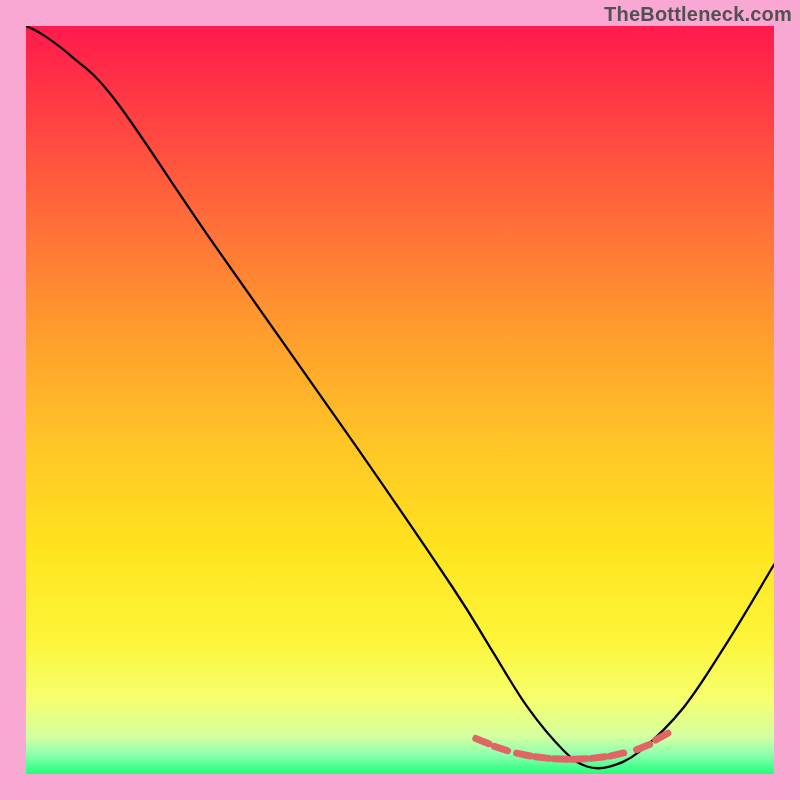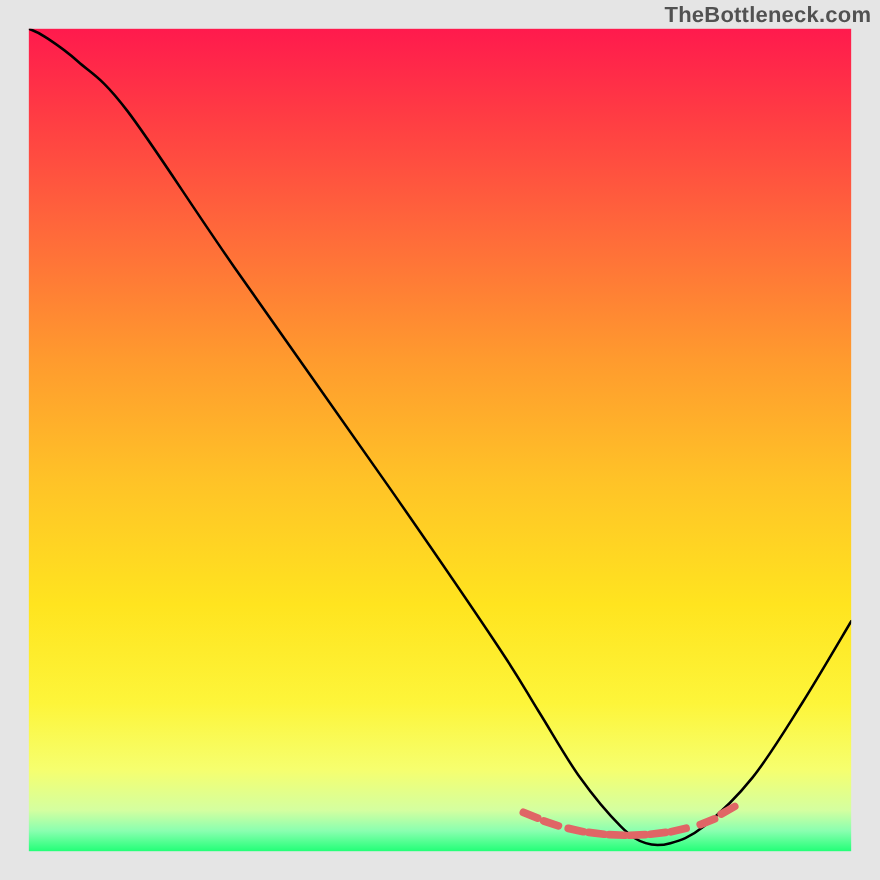--- a/index.html
+++ b/index.html
@@ -8,21 +8,21 @@
     width: 800px;
     height: 800px;
     overflow: hidden;
     font-family: Arial, Helvetica, sans-serif;
     background: #000;
   }
   .stage {
     position: relative;
     width: 800px;
     height: 800px;
-    background: #e5e5e5;
+    background: #f9a8d4;
   }
   .watermark {
     position: absolute;
     top: 3px;
     right: 8px;
     font-size: 20px;
     font-weight: 600;
     color: #515151;
     letter-spacing: 0.2px;
     z-index: 5;

